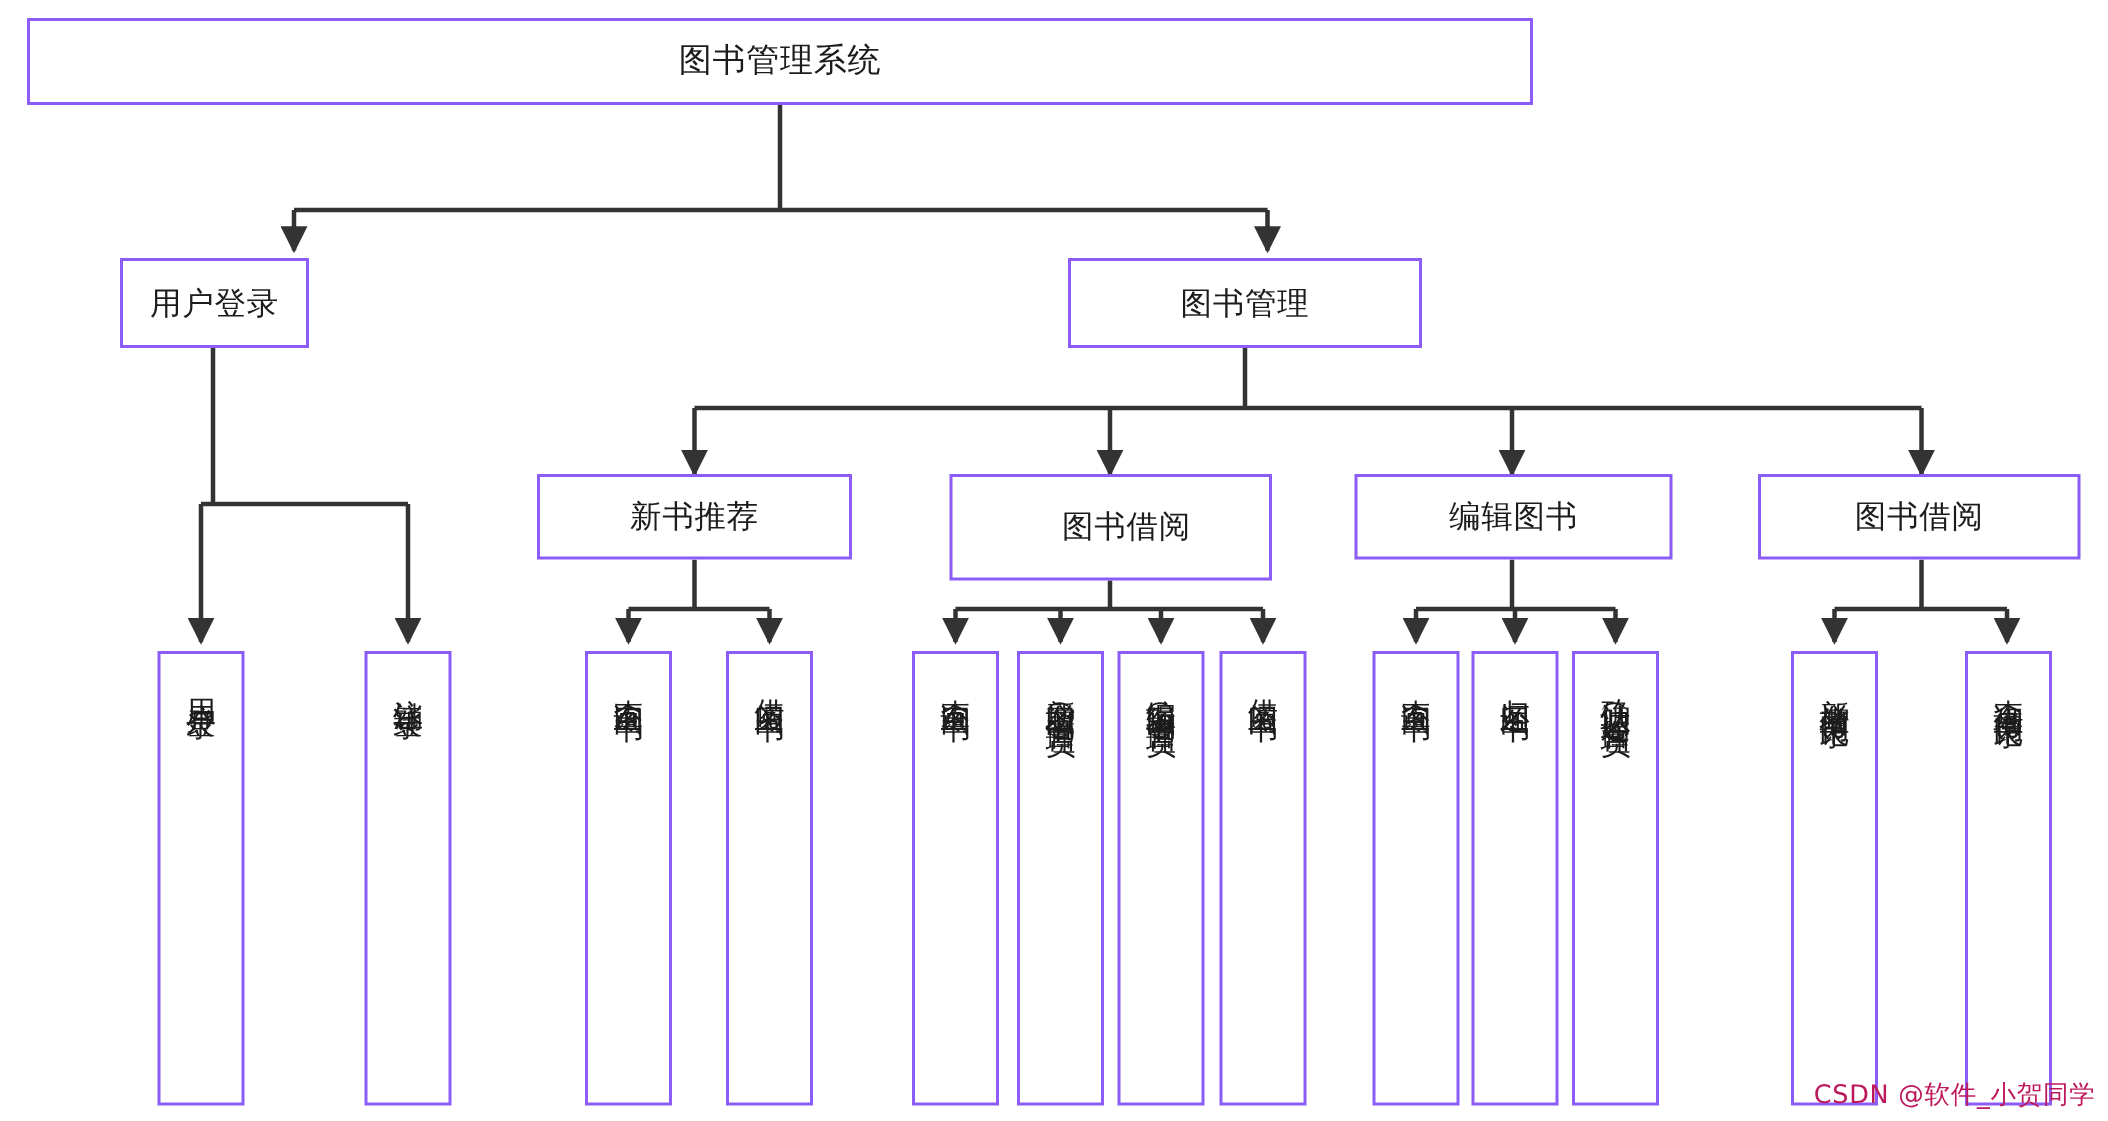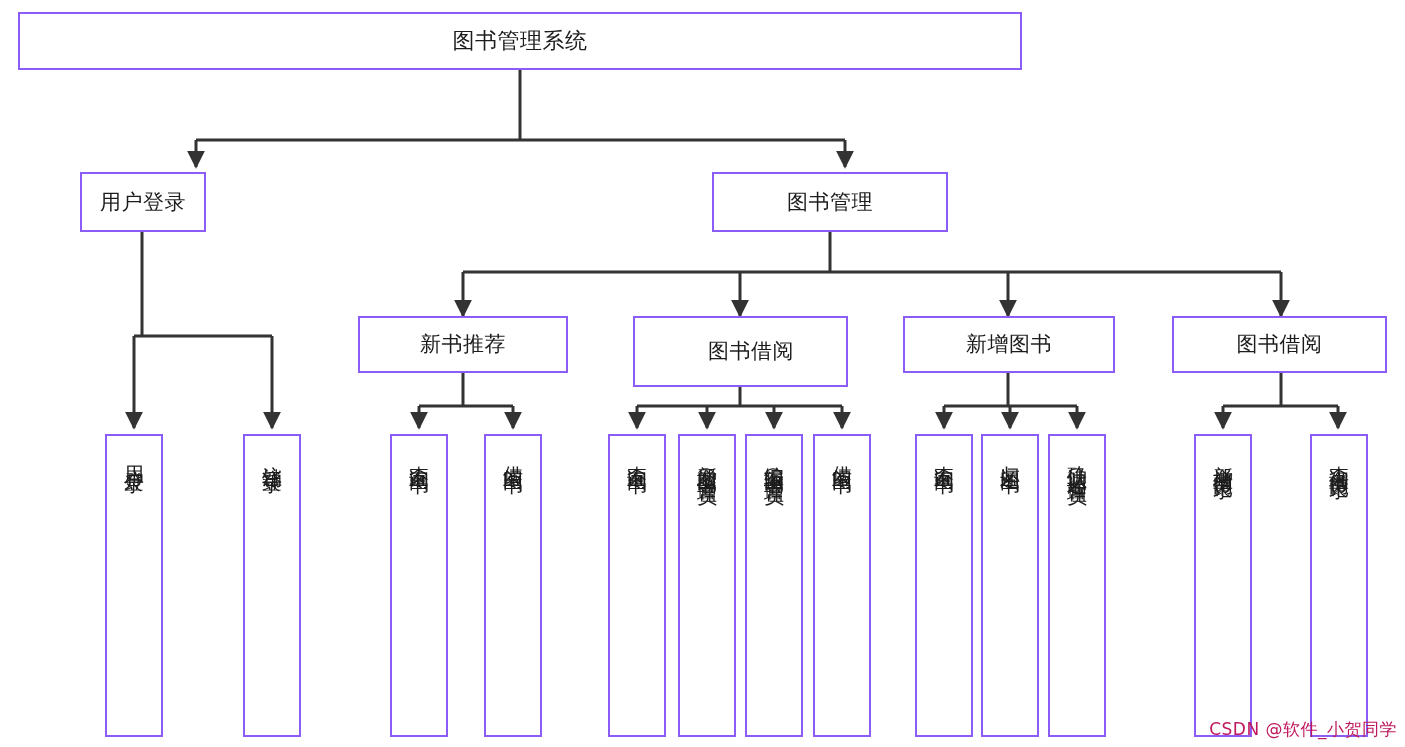--- a/index.html
+++ b/index.html
@@ -140,21 +140,21 @@
 
   <div class="node level-1" style="left:712px; top:172px; width:236px; height:60px;">
     <span class="node-label">图书管理</span>
   </div>
 
   <div class="node level-2" style="left:633px; top:316px; width:215px; height:71px;padding-left:21px;">
     <span class="node-label">图书借阅</span>
   </div>
 
   <div class="node level-2" style="left:903px; top:316px; width:212px; height:57px;">
-    <span class="node-label">新增图书</span>
+    <span class="node-label">编辑图书</span>
   </div>
 
   <div class="node level-2" style="left:1172px; top:316px; width:215px; height:57px;">
     <span class="node-label">图书借阅</span>
   </div>
 
   <div class="node vertical" style="left:105px; top:434px; width:58px; height:303px;">
     <span class="node-label">用户登录</span>
   </div>
 

